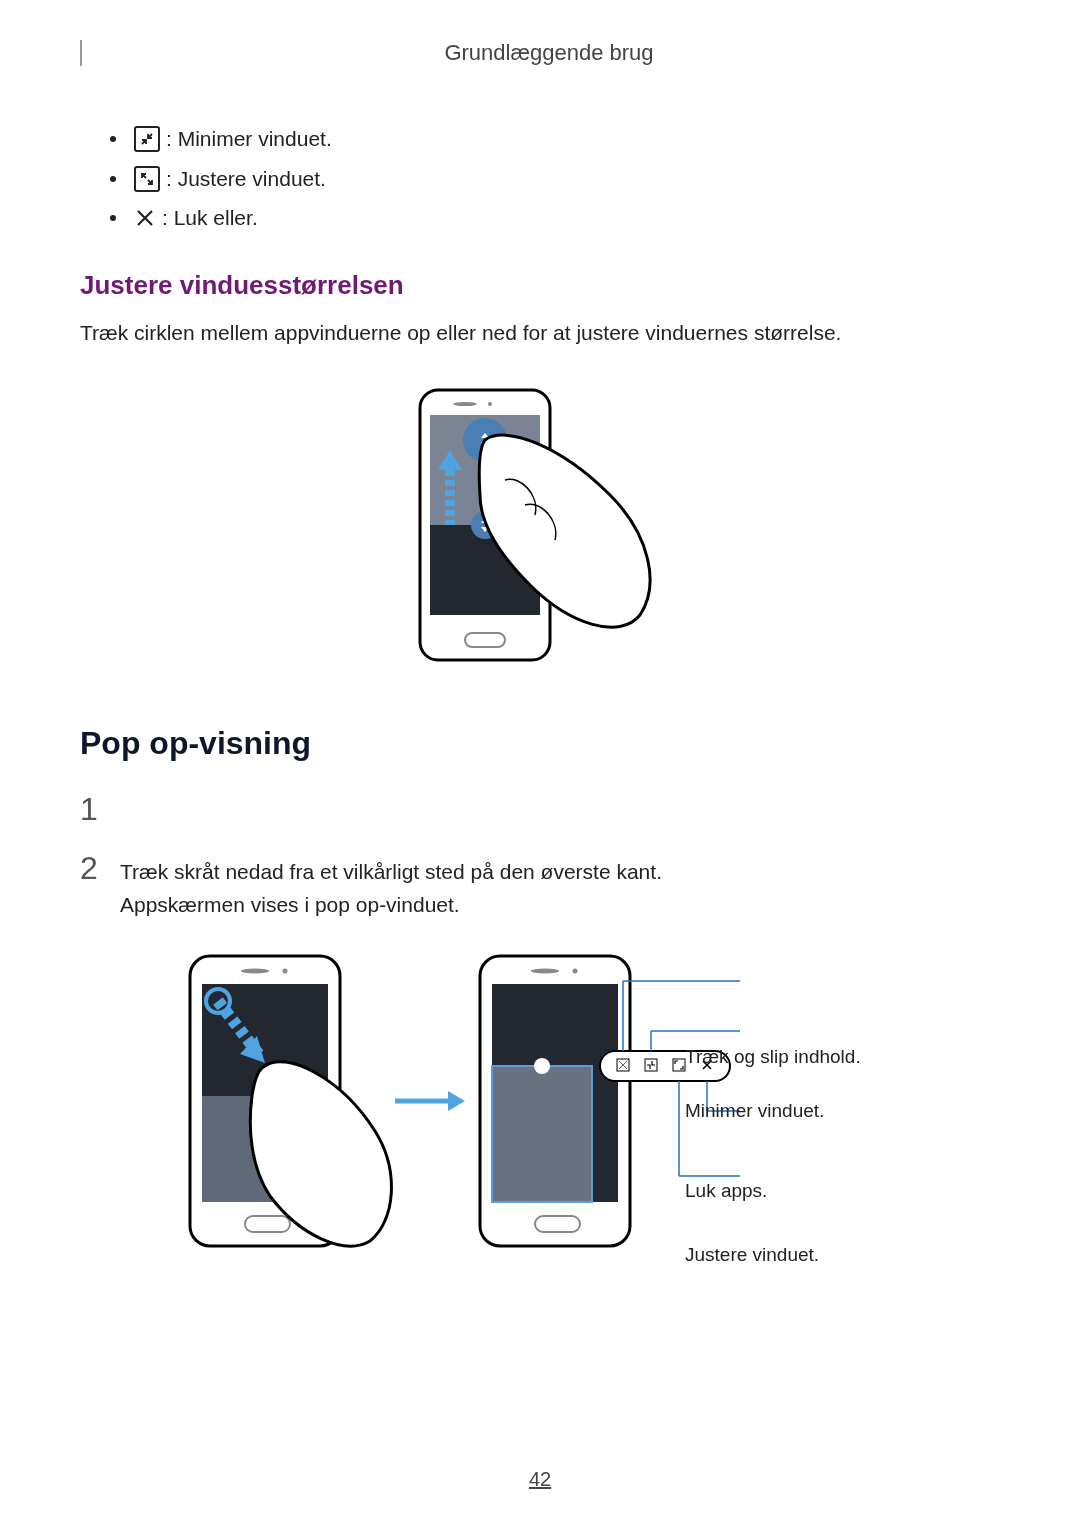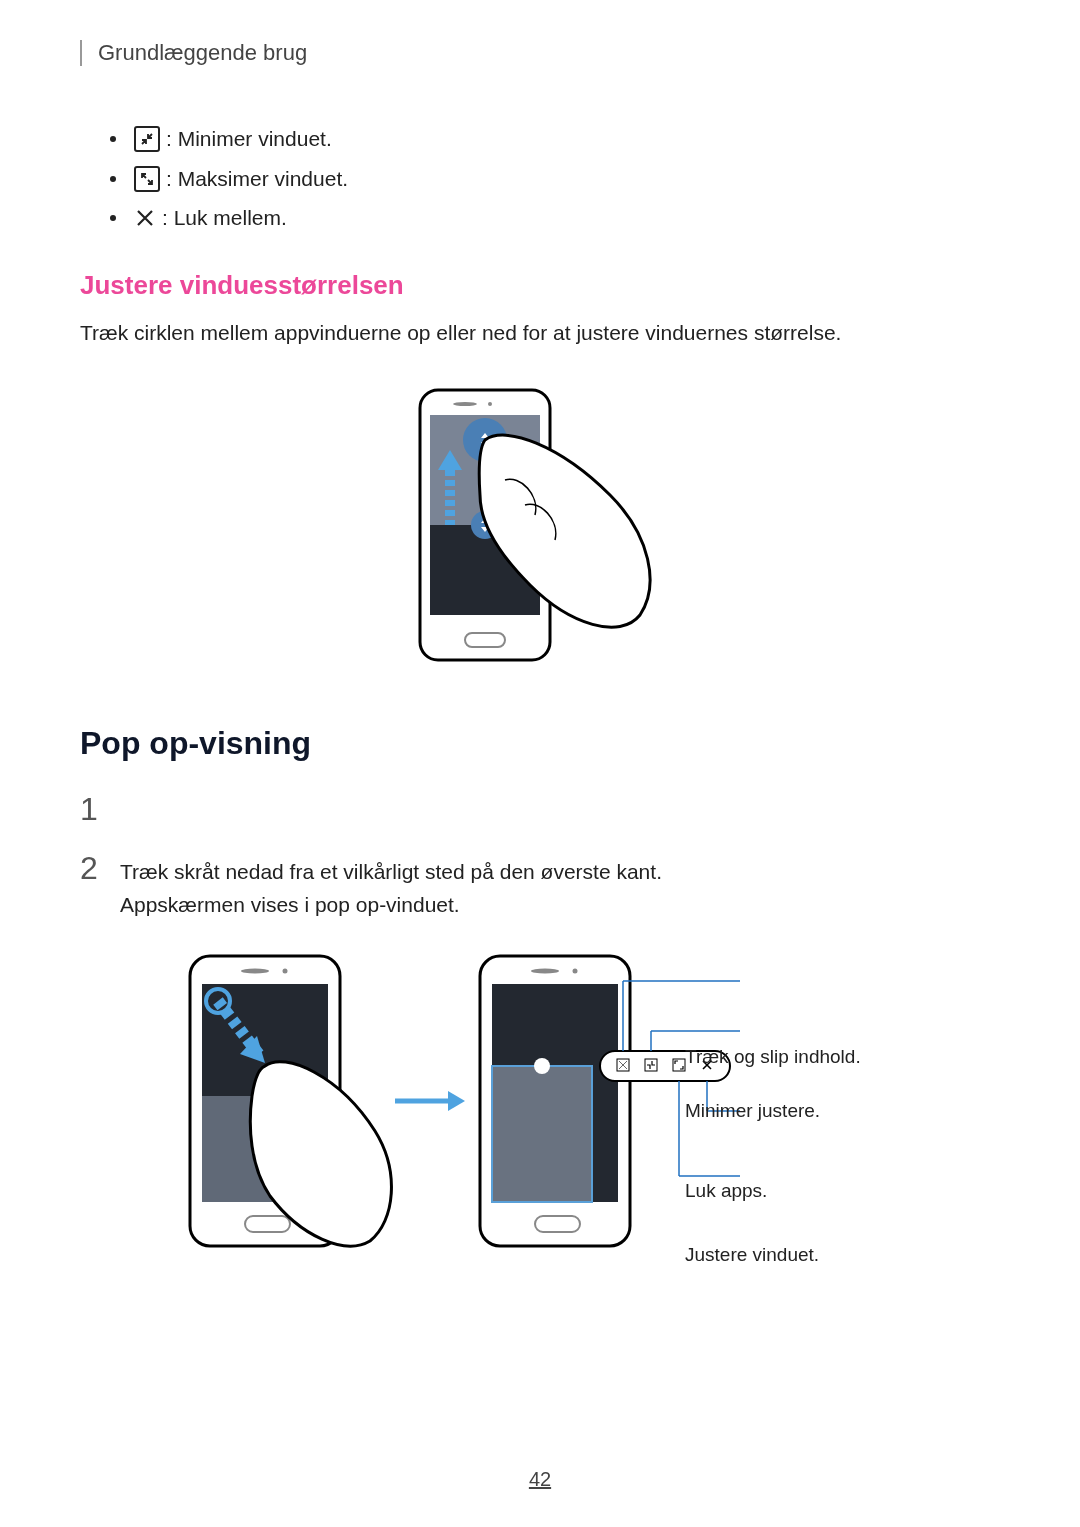--- a/index.html
+++ b/index.html
@@ -12,20 +12,21 @@
     height: 1527px;
     position: relative;
   }
   .page {
     padding: 40px 80px 0 80px;
   }
   .header-line {
     border-left: 2px solid #999;
     padding-left: 16px;
     margin-bottom: 60px;
+    text-align: center;
   }
   .header-title {
     font-size: 22px;
     color: #444;
   }
   .bullet-list {
     margin-left: 30px;
     margin-bottom: 40px;
     text-align: center;
   }
@@ -60,21 +61,21 @@
     display: flex;
     align-items: center;
     justify-content: center;
     margin-right: 6px;
     font-size: 22px;
     font-weight: bold;
   }
   .sub-heading {
     font-size: 26px;
     font-weight: bold;
-    color: #ec4899;
+    color: #701a75;
     margin-bottom: 16px;
   }
   .body-text {
     font-size: 21px;
     margin-bottom: 36px;
     line-height: 1.5;
   }
   .figure1 {
     display: flex;
     justify-content: center;
@@ -140,30 +141,30 @@
       </div>
       <span>: Minimer vinduet.</span>
     </div>
     <div class="bullet-row">
       <div class="bullet-dot"></div>
       <div class="icon-box">
         <svg width="14" height="14" viewBox="0 0 14 14">
             <path d="M2 6 L2 2 L6 2 M2 2 L6 6 M12 8 L12 12 L8 12 M12 12 L8 8" stroke="#222" stroke-width="1.8" fill="none"></path>
           </svg>
       </div>
-      <span>: Maksimer vinduet.</span>
+      <span>: Justere vinduet.</span>
     </div>
     <div class="bullet-row">
       <div class="bullet-dot"></div>
       <div class="icon-x">
         <svg width="20" height="20" viewBox="0 0 20 20">
             <path d="M3 3 L17 17 M17 3 L3 17" stroke="#222" stroke-width="2.2" fill="none"></path>
           </svg>
       </div>
-      <span>: Luk mellem.</span>
+      <span>: Luk eller.</span>
     </div>
   </div>
 
   <div class="sub-heading">Justere vinduesstørrelsen</div>
   <div class="body-text">Træk cirklen mellem appvinduerne op eller ned for at justere vinduernes størrelse.</div>
 
   <div class="figure1">
     <svg width="260" height="290" viewBox="0 0 260 290">
 
       <rect x="10" y="5" width="130" height="270" rx="18" fill="#fff" stroke="#000" stroke-width="3"></rect>
@@ -252,20 +253,20 @@
       <line x1="521" y1="85" x2="610" y2="85" stroke="#2070c0" stroke-width="1.5"></line>
 
       <line x1="577" y1="135" x2="577" y2="165" stroke="#2070c0" stroke-width="1.5"></line>
       <line x1="577" y1="165" x2="610" y2="165" stroke="#2070c0" stroke-width="1.5"></line>
 
       <line x1="549" y1="135" x2="549" y2="230" stroke="#2070c0" stroke-width="1.5"></line>
       <line x1="549" y1="230" x2="610" y2="230" stroke="#2070c0" stroke-width="1.5"></line>
     </svg>
     <div style="position:absolute; margin-left:540px; margin-top:-280px; width:250px;">
       <div class="callout-text" style="margin-bottom:32px;">Træk og slip indhold.</div>
-      <div class="callout-text" style="margin-bottom:58px;">Minimer justere.</div>
+      <div class="callout-text" style="margin-bottom:58px;">Minimer vinduet.</div>
       <div class="callout-text" style="margin-bottom:42px;">Luk apps.</div>
       <div class="callout-text">Justere vinduet.</div>
     </div>
   </div>
 </div>
 
 <div class="page-num">42</div>
 
 </body></html>

